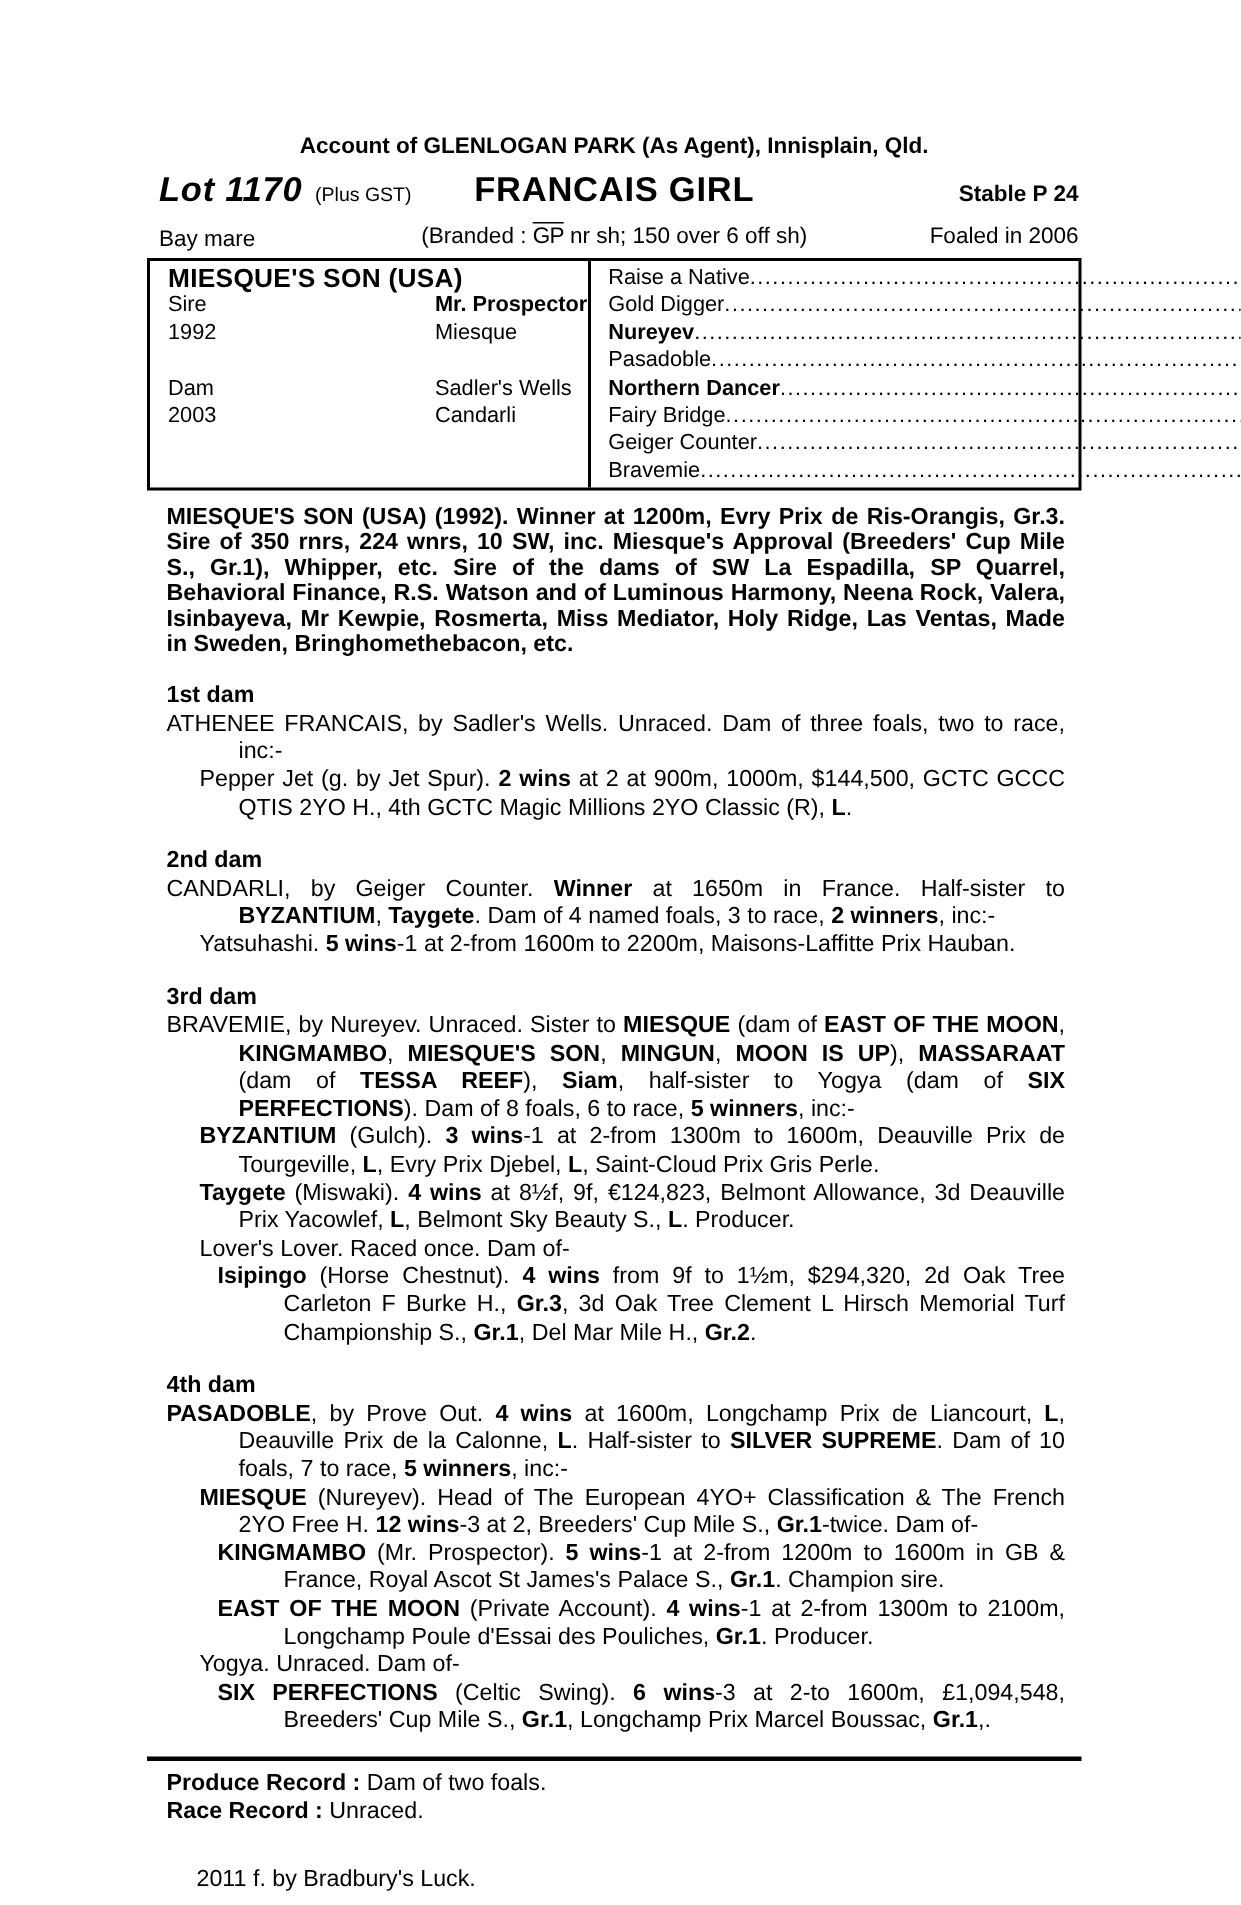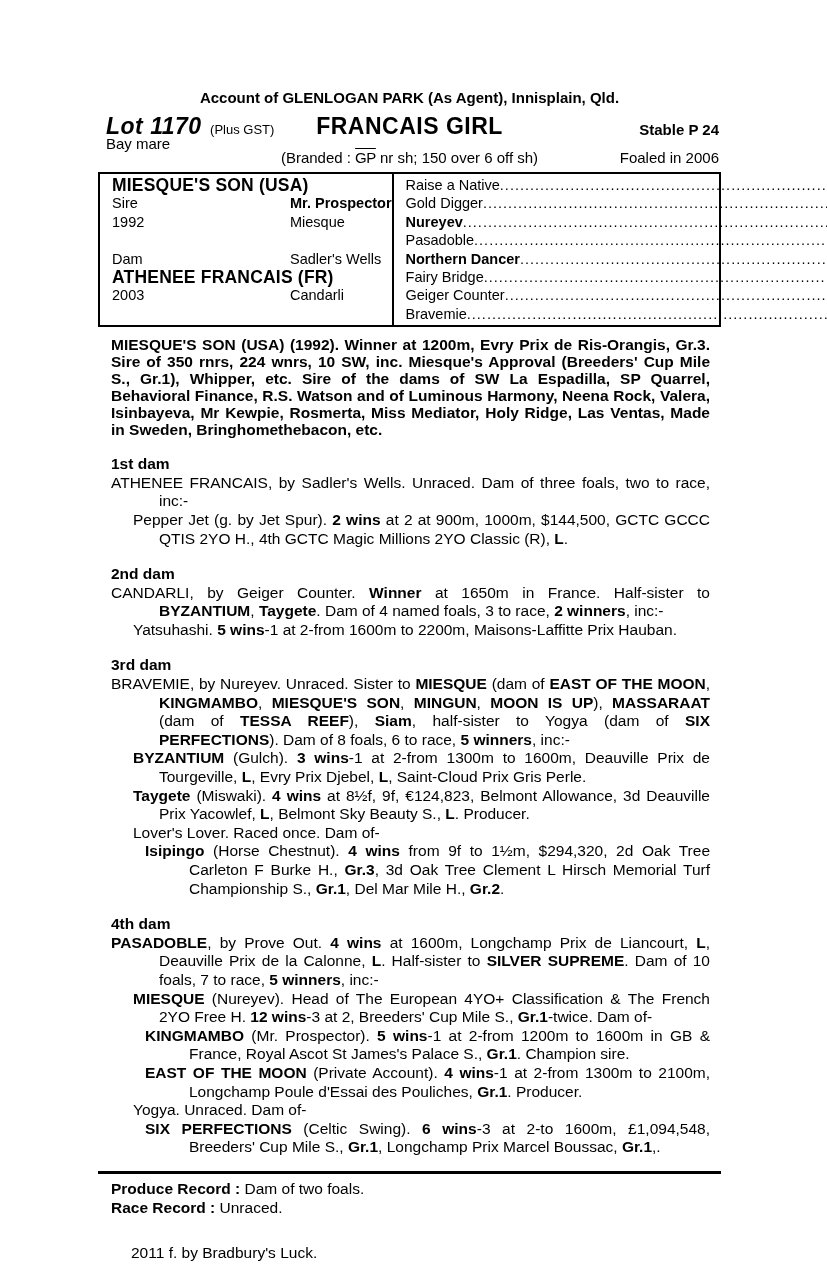--- a/index.html
+++ b/index.html
@@ -13,21 +13,21 @@
   
   .account { text-align:center; font-weight:bold; font-size:15px; margin-bottom:4px;margin-top:11px; }
   .lot-line { position:relative; height:30px; margin-top:2px; }
   .lot-left { position:absolute; left:8px; bottom:0; white-space:nowrap; }
   .lot-num { font-weight:bold; font-size:23px; letter-spacing:0.5px;font-style:italic; }
   .gst { font-size:13px; margin-left:4px; }
   .horse-name { position:absolute; left:50%; transform:translateX(-50%); bottom:0;
     font-weight:bold; font-size:23px; letter-spacing:0.5px; white-space:nowrap; }
   .stable { position:absolute; right:2px; bottom:2px; font-weight:bold; font-size:15px; }
   .desc-line { position:relative; height:24px; margin-top:4px; font-size:15px; }
-  .desc-left { position:absolute; left:8px; bottom:16px; }
+  .desc-left { position:absolute; left:8px; bottom:0; }
   .desc-mid { position:absolute; left:50%; transform:translateX(-50%); bottom:2px; white-space:nowrap; }
   .brandmark { text-decoration:overline; letter-spacing:-0.5px; }
   .desc-right { position:absolute; right:2px; bottom:2px; }
 
   
   .pedigree { border:2px solid #000; margin-top:4px; display:flex; }
   .ped-left { width:337px; border-right:2px solid #000; padding:2px 0; }
   .ped-right { flex:1; padding:2px 8px 2px 12px; }
   .ped-row { height:18.4px; line-height:18.4px; font-size:14.5px; white-space:nowrap; }
   .ped-left .ped-row { padding-left:12px; display:flex; }
@@ -88,21 +88,20 @@
       </div>
       <div class="ped-row">
         <span class="lab">1992</span>
         <span>Miesque</span>
       </div>
       <div class="ped-row"></div>
       <div class="ped-row">
         <span class="lab">Dam</span>
         <span>Sadler's Wells</span>
       </div>
-      <div class="ped-row big">ATHENEE FRANCAIS (FR)</div>
       <div class="ped-row">
         <span class="lab">2003</span>
         <span>Candarli</span>
       </div>
       <div class="ped-row"></div>
     </div>
     <div class="ped-right">
       <div class="ped-row gp-row">
           <span class="nm">Raise a Native</span>
           <span class="dots"></span>

